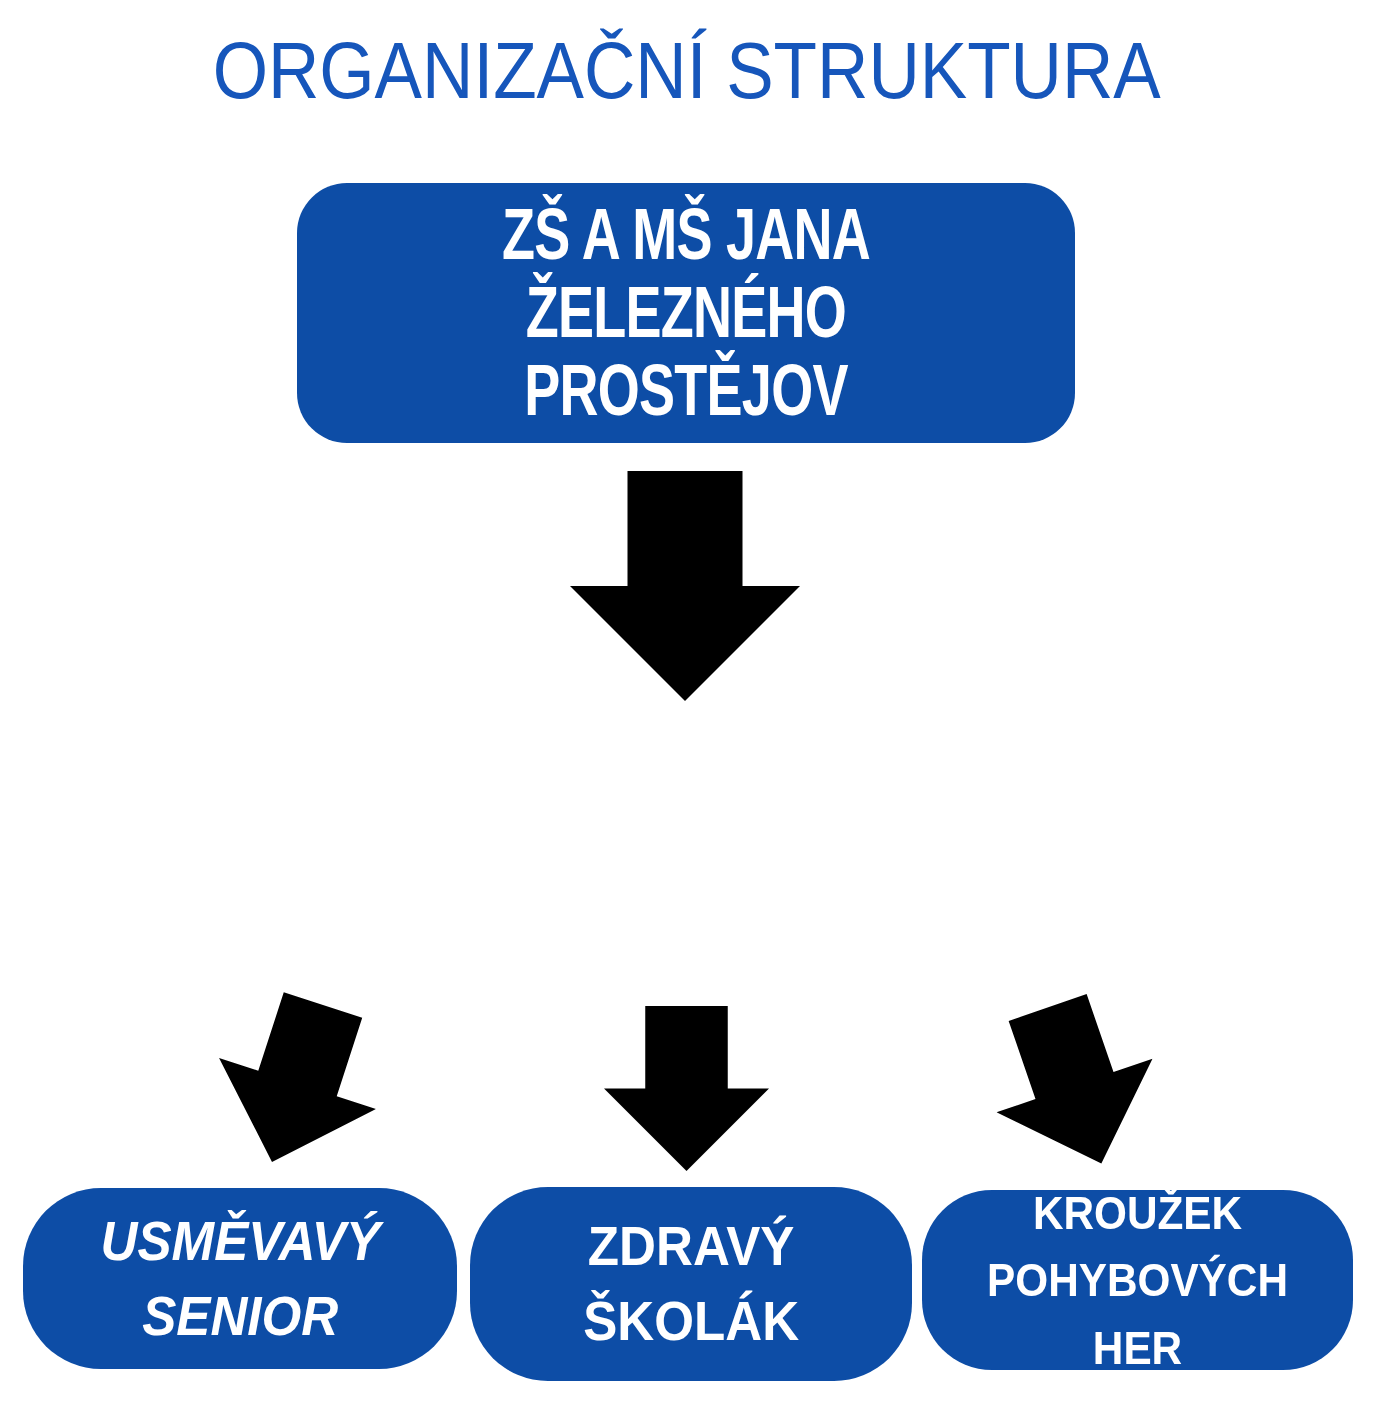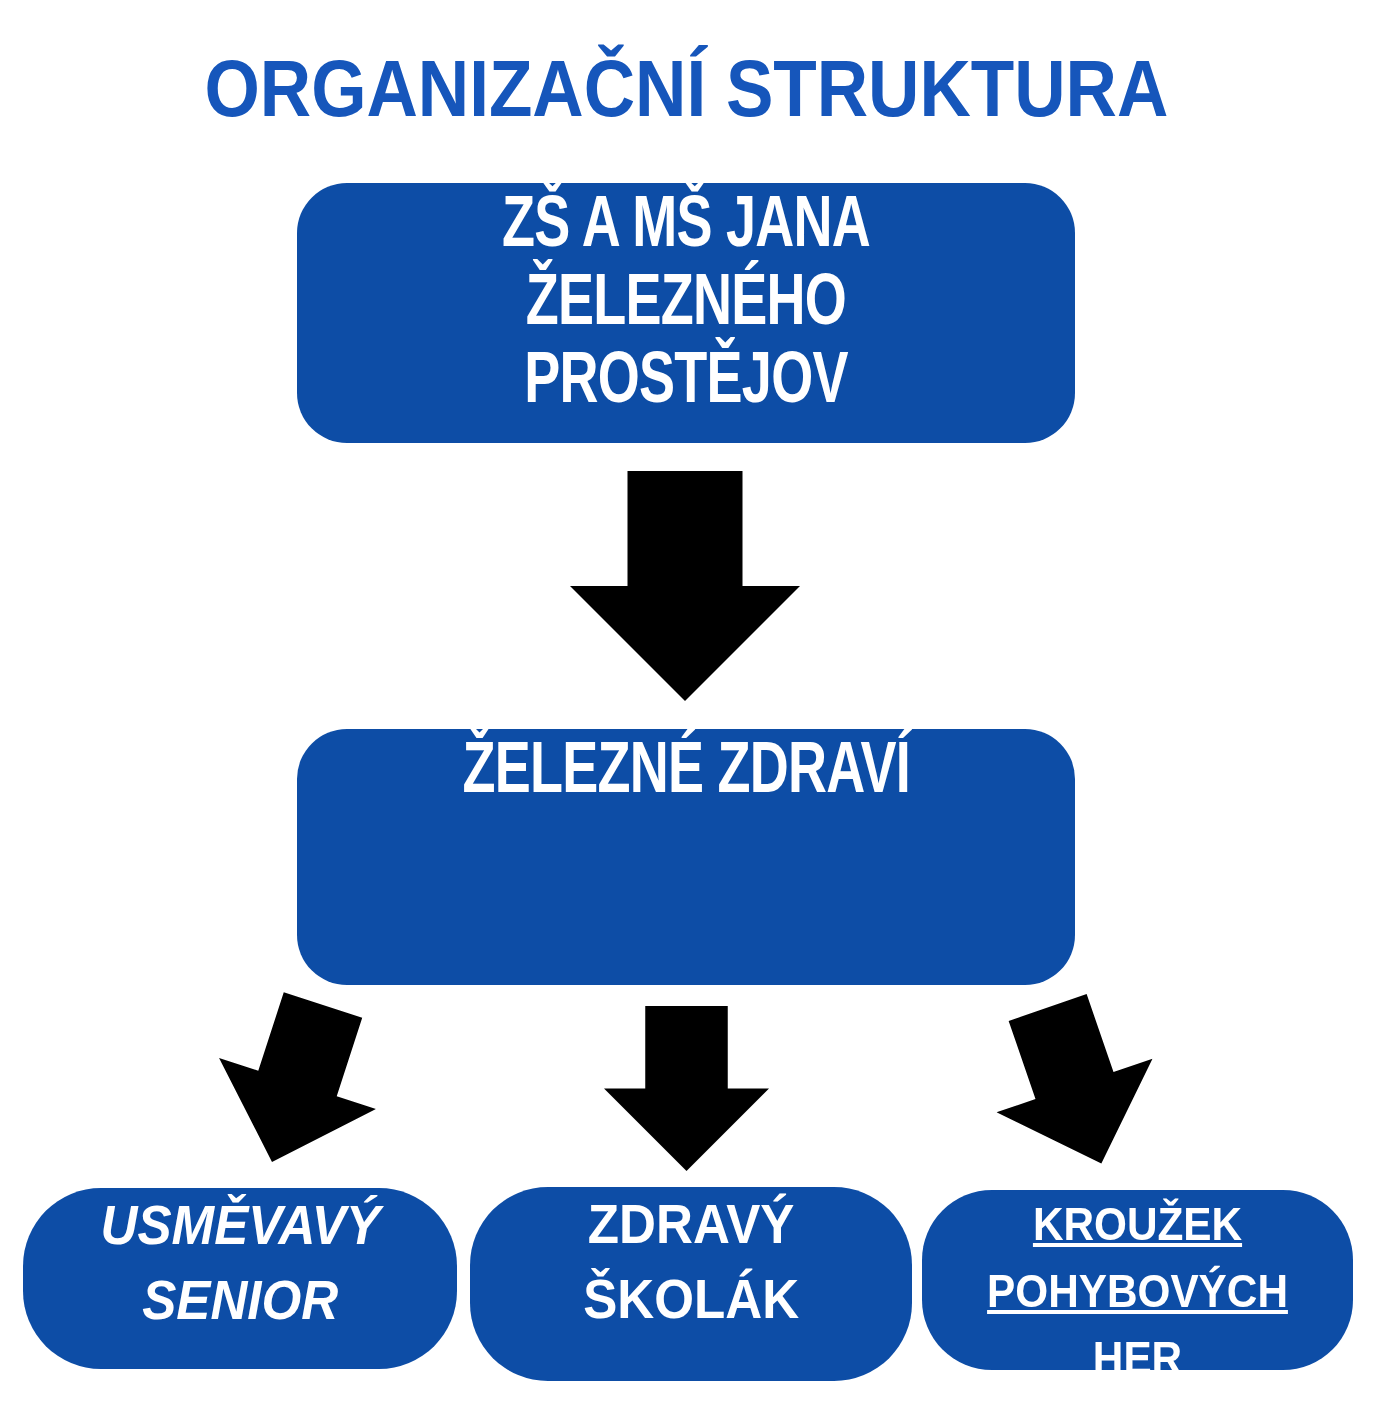--- a/index.html
+++ b/index.html
@@ -13,42 +13,42 @@
   html,body{background:var(--page-bg);}
   body{
     font-family:"Liberation Sans","DejaVu Sans",sans-serif;
     width:1373px;height:1413px;position:relative;overflow:hidden;
   }
   .canvas{position:absolute;left:0;top:0;width:1373px;height:1413px;background:var(--page-bg);}
 
   .title{
     position:absolute;left:0;top:30px;width:100%;
     text-align:center;color:var(--title-text);
-    font-size:79px;font-weight:700;line-height:1.05;white-space:nowrap;margin-top:18px;
+    font-size:79px;font-weight:400;line-height:1.05;white-space:nowrap;
   }
   .title .squeeze{display:inline-block;transform:scaleX(0.90);transform-origin:center;}
 
   .node{
     position:absolute;background:var(--node-fill);color:var(--node-text);
-    display:flex;align-items:flex-start;justify-content:center;
+    display:flex;align-items:center;justify-content:center;
     text-align:center;font-weight:700;
   }
   .node .label{
     display:inline-block;white-space:pre-line;
     transform-origin:center;
   }
 
   .node-root   {left:297px;top:183px;width:778px;height:260px;border-radius:50px;font-size:72px;line-height:1.08;}
   .node-level2 {left:297px;top:729px;width:778px;height:256px;border-radius:50px;font-size:72px;line-height:1.08;}
   .node-root .label,.node-level2 .label{transform:scaleX(0.75);letter-spacing:-1px;}
 
   .node-leaf1  {left:23px; top:1188px;width:434px;height:181px;border-radius:78px;font-size:55px;line-height:1.36;font-style:italic;}
   .node-leaf2  {left:470px;top:1187px;width:442px;height:194px;border-radius:78px;font-size:55px;line-height:1.36;}
   .node-leaf1 .label,.node-leaf2 .label{transform:scaleX(0.93);}
-  .node-leaf3  {left:922px;top:1190px;width:431px;height:180px;border-radius:70px;font-size:47px;line-height:1.43;text-decoration:underline;}
+  .node-leaf3  {left:922px;top:1190px;width:431px;height:180px;border-radius:70px;font-size:47px;line-height:1.43;}
   .node-leaf3 .label{transform:scaleX(0.90);}
 
   .arrow{position:absolute;color:var(--arrow);line-height:0;}
   .arrow svg{display:block;}
   .arrow-main {left:570px;top:470px;}
   .arrow-left {left:215px;top:1000px;transform:rotate(18deg);transform-origin:center;}
   .arrow-mid  {left:604px;top:1005px;}
   .arrow-right{left:992px;top:1002px;transform:rotate(-19deg);transform-origin:center;}
 </style>
 </head>
@@ -62,23 +62,20 @@
     <span class="label">ZŠ A MŠ JANA ŽELEZNÉHO
 PROSTĚJOV</span>
   </div>
 
   <div class="arrow arrow-main">
     <svg width="230" height="232" viewBox="0 0 232 232">
       <polygon points="58,0 174,0 174,116 232,116 116,232 0,116 58,116" fill="currentColor"></polygon>
     </svg>
   </div>
 
-  <div class="node node-level2">
-    <span class="label">ŽELEZNÉ ZDRAVÍ</span>
-  </div>
 
   <div class="arrow arrow-left">
     <svg width="165" height="167" viewBox="0 0 232 232">
       <polygon points="58,0 174,0 174,116 232,116 116,232 0,116 58,116" fill="currentColor"></polygon>
     </svg>
   </div>
 
   <div class="arrow arrow-mid">
     <svg width="165" height="167" viewBox="0 0 232 232">
       <polygon points="58,0 174,0 174,116 232,116 116,232 0,116 58,116" fill="currentColor"></polygon>

